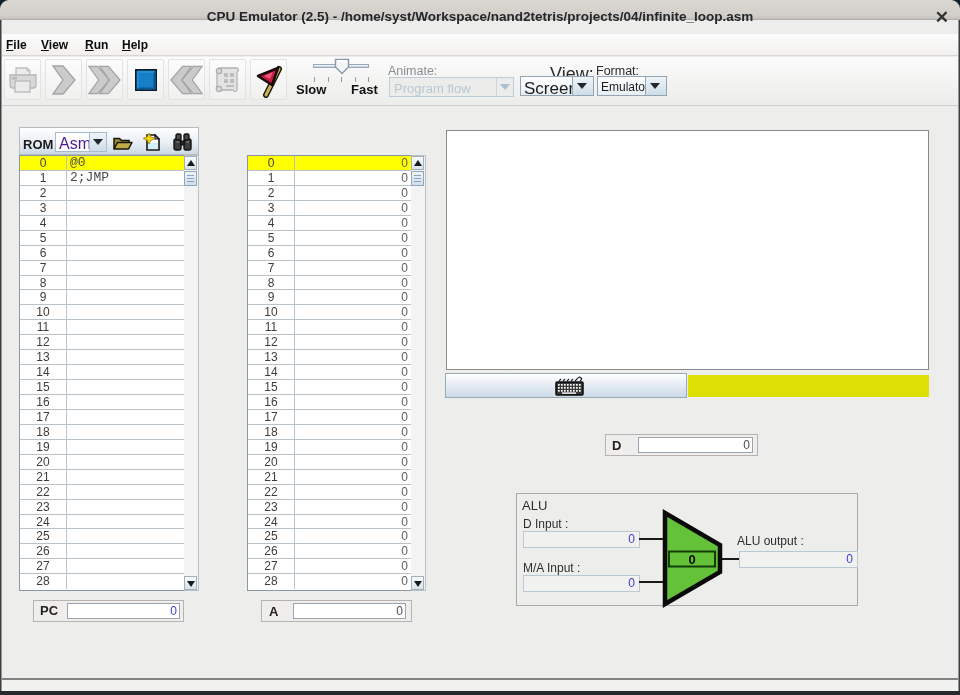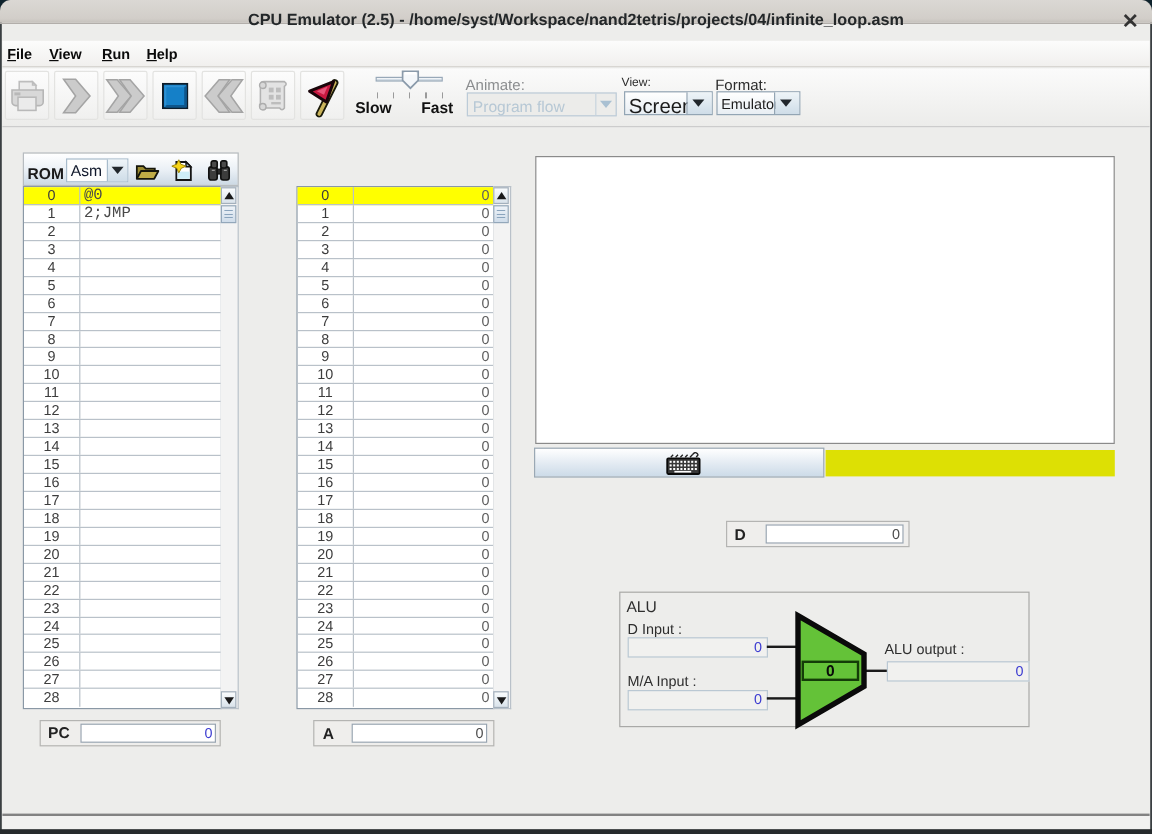--- a/index.html
+++ b/index.html
@@ -156,42 +156,42 @@
     <div class="abs" style="left:349px;top:25px;font-weight:bold;font-size:13px;color:#111;">Fast</div>
 
     <div class="abs" style="left:386px;top:7px;font-size:12.5px;color:#8b8d8f;">Animate:</div>
     <div class="abs" style="left:387px;top:20px;width:125px;height:20px;background:#ececea;border:1px solid #bccbd8;">
       <div class="abs" style="left:4px;top:2.5px;font-size:13px;color:#b7c8d5;">Program flow</div>
       <div class="abs" style="right:0;top:0;width:17px;height:18px;border-left:1px solid #c8d4de;">
         <div style="position:absolute;left:3px;top:6px;width:0;height:0;border-left:5.5px solid transparent;border-right:5.5px solid transparent;border-top:6.5px solid #a9c0d2;"></div>
       </div>
     </div>
 
-    <div class="abs" style="left:516px;top:6.5px;font-size:10px;color:#2b2b2b;">View:</div>
+    <div class="abs" style="left:548px;top:6.5px;font-size:18px;color:#2b2b2b;text-decoration:underline;">View:</div>
     <div class="abs" style="left:518px;top:19px;width:74px;height:20px;background:linear-gradient(#ffffff,#e8eef3);border:1px solid #93a5b4;">
       <div class="abs" style="left:3px;top:2px;font-size:17px;color:#1c1c1c;">Screen</div>
       <div class="abs" style="right:0;top:0;width:21px;height:18px;background:linear-gradient(#eef4f8,#cfdde8);border-left:1px solid #93a5b4;">
         <div style="position:absolute;left:4px;top:6px;width:0;height:0;border-left:5.5px solid transparent;border-right:5.5px solid transparent;border-top:6.5px solid #21272c;"></div>
       </div>
     </div>
 
     <div class="abs" style="left:594px;top:6.5px;font-size:12.5px;color:#2b2b2b;">Format:</div>
     <div class="abs" style="left:595px;top:19px;width:70px;height:20px;background:linear-gradient(#ffffff,#e8eef3);border:1px solid #93a5b4;">
       <div class="abs" style="left:3px;top:3px;font-size:12px;color:#1c1c1c;">Emulator</div>
       <div class="abs" style="right:0;top:0;width:21px;height:18px;background:linear-gradient(#eef4f8,#cfdde8);border-left:1px solid #93a5b4;">
         <div style="position:absolute;left:4px;top:6px;width:0;height:0;border-left:5.5px solid transparent;border-right:5.5px solid transparent;border-top:6.5px solid #21272c;"></div>
       </div>
     </div>
   </div>
   <div id="content">
 
     <div class="hdr" style="left:19px;top:127px;width:179.5px;height:28px;text-align:right;">
       <div class="abs" style="left:3px;top:9px;font-weight:bold;font-size:13px;color:#1a1a1a;">ROM</div>
       <div class="abs" style="left:35px;top:4px;width:52px;height:20px;background:#fdfdfd;border:1px solid #a8bccc;">
-        <div class="abs" style="left:3px;top:2px;font-size:13px;color:#0f172a;">Asm</div>
+        <div class="abs" style="left:3px;top:2px;font-size:16px;color:#4c1d95;">Asm</div>
         <div class="abs" style="right:0;top:0;width:17px;height:18px;background:linear-gradient(#eef4f8,#cfdde8);border-left:1px solid #a8bccc;">
           <div style="position:absolute;left:3px;top:6px;width:0;height:0;border-left:5.5px solid transparent;border-right:5.5px solid transparent;border-top:6.5px solid #21272c;"></div>
         </div>
       </div>
       <svg class="abs" style="left:93px;top:7px" width="20" height="16" viewBox="0 0 20 16">
         <path d="M1,14 V3.5 h5.5 l2,2 h7.5 v2.5" fill="#9a8a30" stroke="#15150a" stroke-width="1.5"></path>
         <path d="M1,14 L4.5,7.5 h14.5 l-3.5,6.5 z" fill="#bfab45" stroke="#15150a" stroke-width="1.5" stroke-linejoin="round"></path>
       </svg>
       <svg class="abs" style="left:123px;top:5px" width="18" height="19" viewBox="0 0 18 19">
         <path d="M4,2 h8 l4,4 v11 h-12 z" fill="#ffffff" stroke="#141414" stroke-width="1.6"></path>

